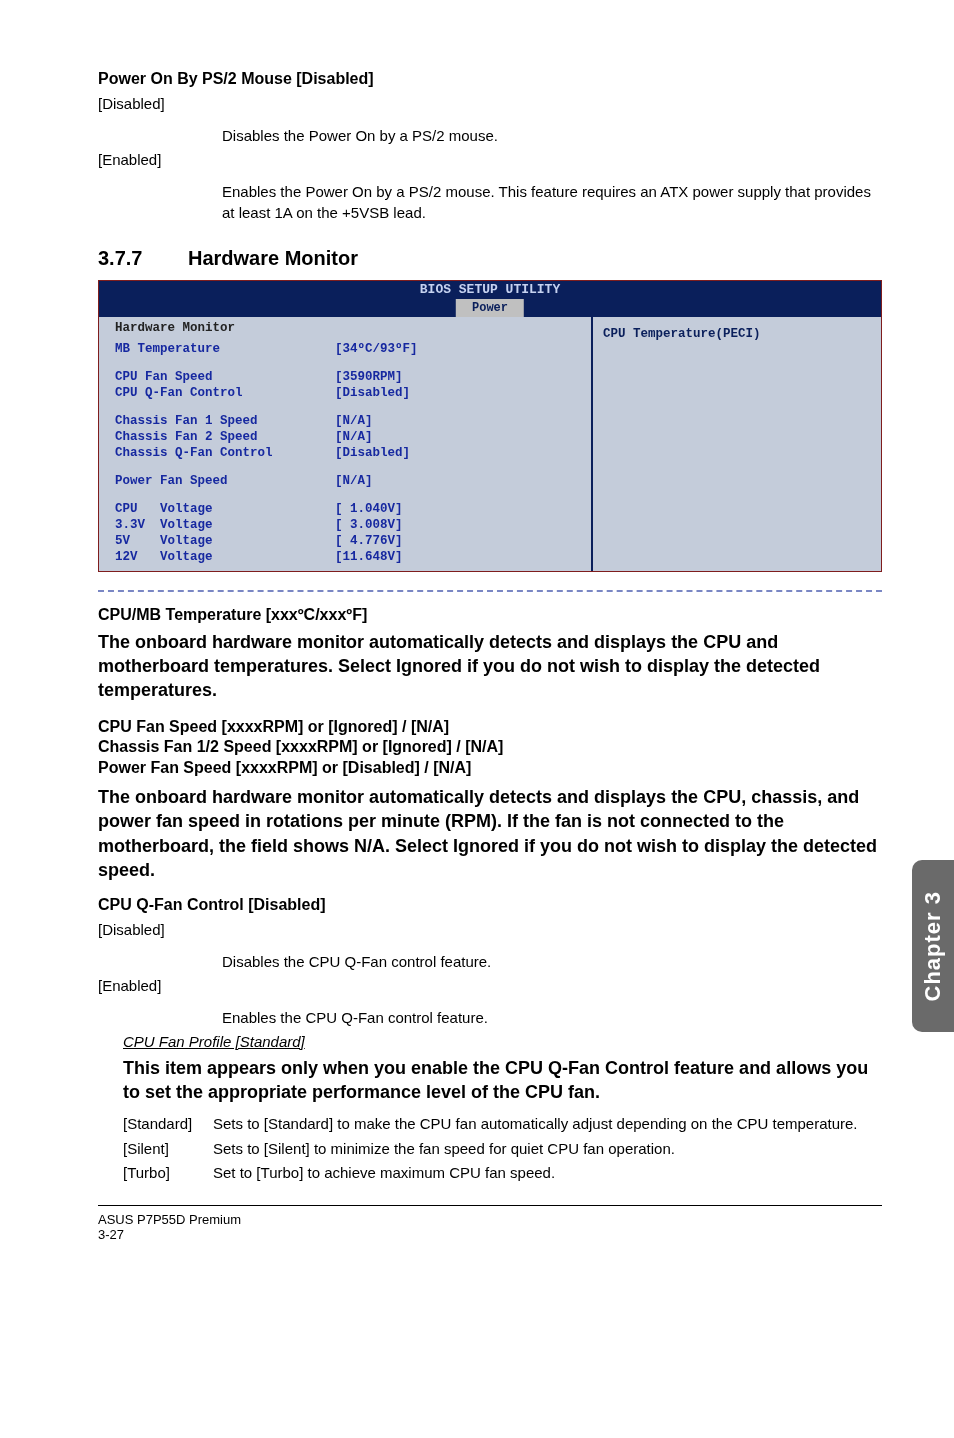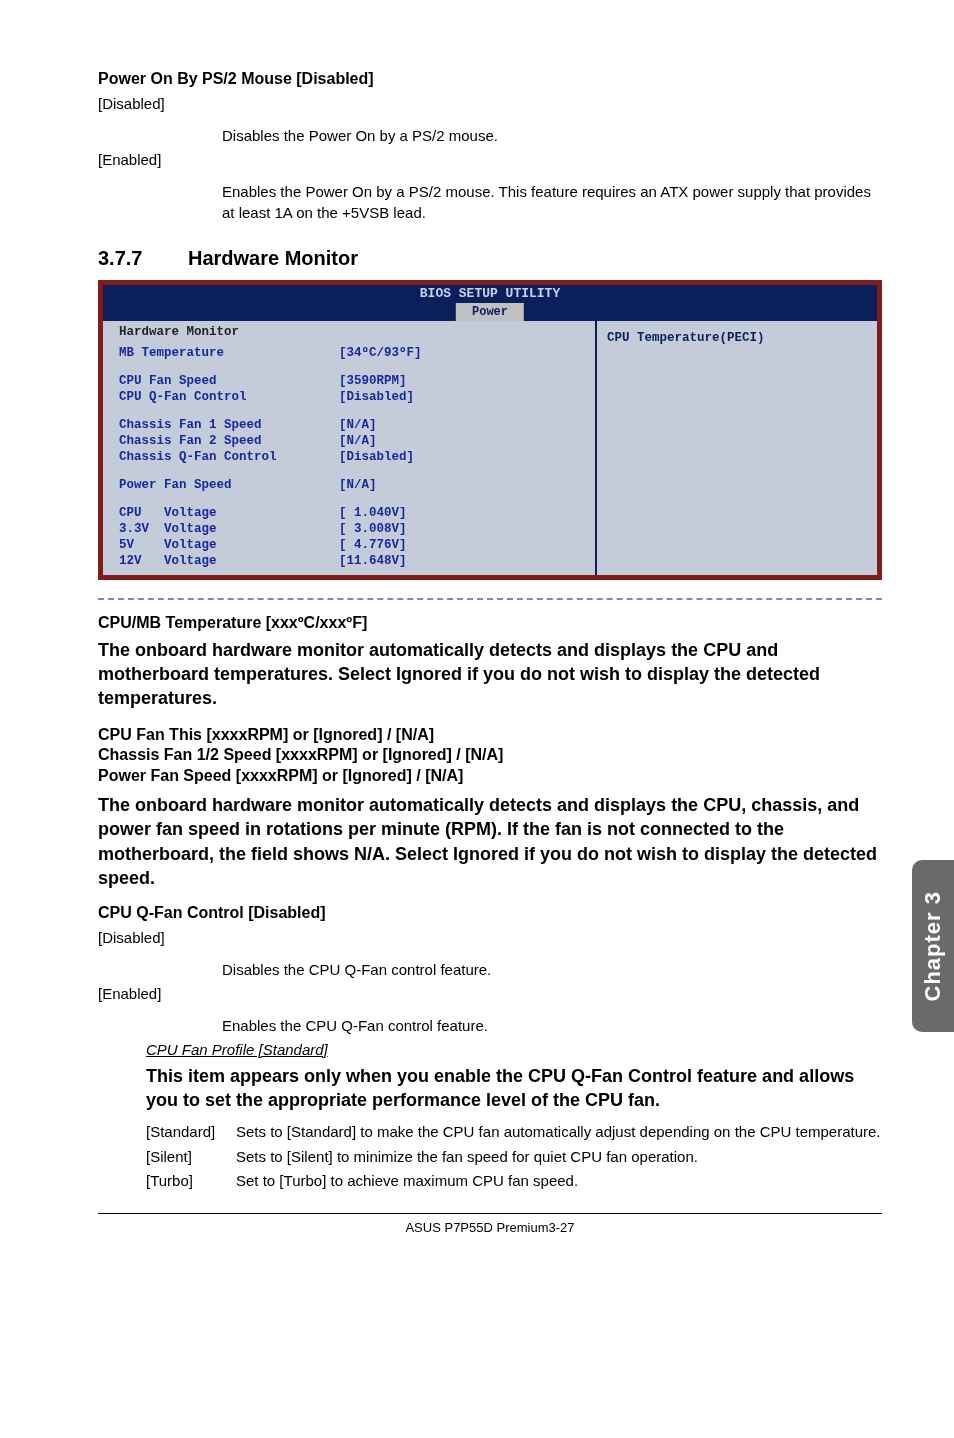--- a/index.html
+++ b/index.html
@@ -45,21 +45,21 @@
   .section-num-title {
     display: flex;
     align-items: baseline;
     margin: 24px 0 10px 0;
   }
   .section-num-title .num { font-size: 20px; font-weight: bold; flex: 0 0 90px; }
   .section-num-title .ttl { font-size: 20px; font-weight: bold; }
 
   
   .bios-box {
-    border: 5px solid #7f1d1d;
+    border: 1px solid #7f1d1d;
     margin-bottom: 18px;
   }
   .bios-titlebar {
     background: #0a1f5b;
     color: #fff;
     height: 36px;
     position: relative;
   }
   .bios-titlebar .center {
     position: absolute;
@@ -120,21 +120,21 @@
     border-top: 2px dashed #7a87c4;
     margin: 0;
   }
 
   .body-p {
     font-size: 18px;
     line-height: 1.35;
     margin-bottom: 10px;
     font-weight: bold;
   }
-  .sub-indent { margin-left: 48px; margin-top: 4px; margin-bottom: 10px; }
+  .sub-indent { margin-left: 25px; margin-top: 4px; margin-bottom: 10px; }
   .sub-head {
     font-style: italic;
     text-decoration: underline;
     font-size: 15px;
     margin-bottom: 6px;
   }
 
   
   .chapter-tab {
     position: absolute;
@@ -156,22 +156,23 @@
     font-size: 22px;
     font-weight: bold;
     letter-spacing: 1px;
   }
 
   .footer {
     border-top: 1px solid #000;
     margin-top: 22px;
     padding-top: 6px;
     display: flex;
-    justify-content: center;
+    justify-content: flex-start;
     font-size: 13px;
+    flex-direction: column;
   }
 </style>
 </head>
 <body>
 
 <div class="page">
 
   <h3 class="heavy">Power On By PS/2 Mouse [Disabled]</h3>
   <div class="indent-block">
     <div class="two-col">
@@ -258,23 +259,23 @@
         <div>CPU Temperature(PECI)</div>
       </div>
     </div>
   </div>
   <hr class="dashed">
 
   <h3 class="heavy" style="margin-top:14px">CPU/MB Temperature [xxxºC/xxxºF]</h3>
   <p class="body-p">The onboard hardware monitor automatically detects and displays the CPU and motherboard temperatures. Select <b>Ignored</b> if you do not wish to display the detected temperatures.</p>
 
   <h3 class="heavy" style="margin-top:14px;line-height:1.3">
-    <span>CPU Fan This [xxxxRPM] or [Ignored] / [N/A]</span><br>
+    <span>CPU Fan Speed [xxxxRPM] or [Ignored] / [N/A]</span><br>
     <span>Chassis Fan 1/2 Speed [xxxxRPM] or [Ignored] / [N/A]</span><br>
-    <span>Power Fan Speed [xxxxRPM] or [Ignored] / [N/A]</span>
+    <span>Power Fan Speed [xxxxRPM] or [Disabled] / [N/A]</span>
   </h3>
   <p class="body-p">The onboard hardware monitor automatically detects and displays the CPU, chassis, and power fan speed in rotations per minute (RPM). If the fan is not connected to the motherboard, the field shows <b>N/A</b>. Select <b>Ignored</b> if you do not wish to display the detected speed.</p>
 
   <h3 class="heavy" style="margin-top:14px">CPU Q-Fan Control [Disabled]</h3>
   <div class="two-col">
     <div class="left">[Disabled]</div>
     <div class="right">Disables the CPU Q-Fan control feature.</div>
   </div>
   <div class="two-col">
     <div class="left">[Enabled]</div>

